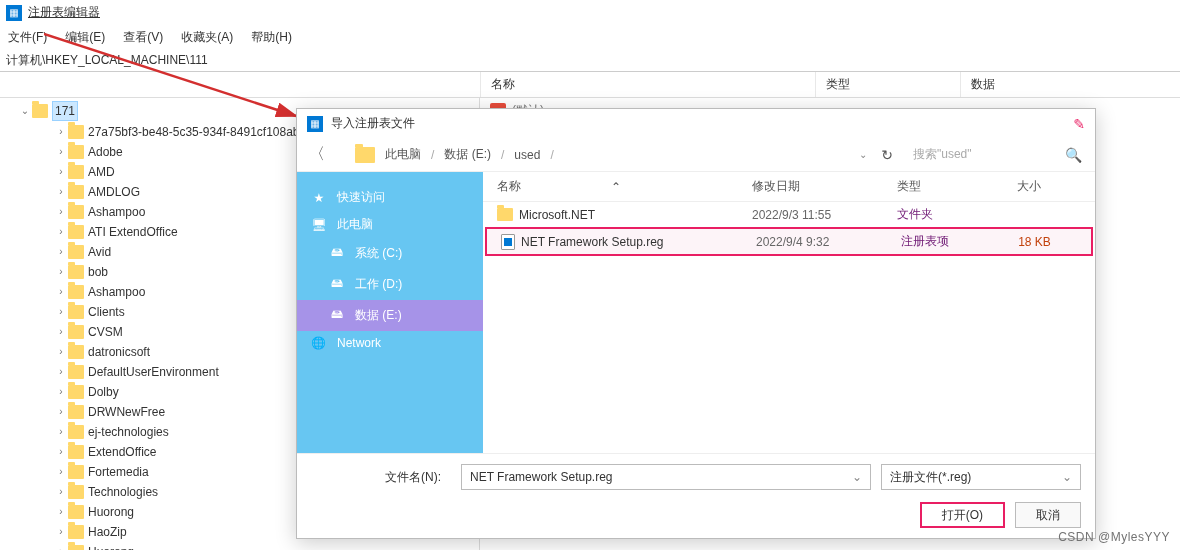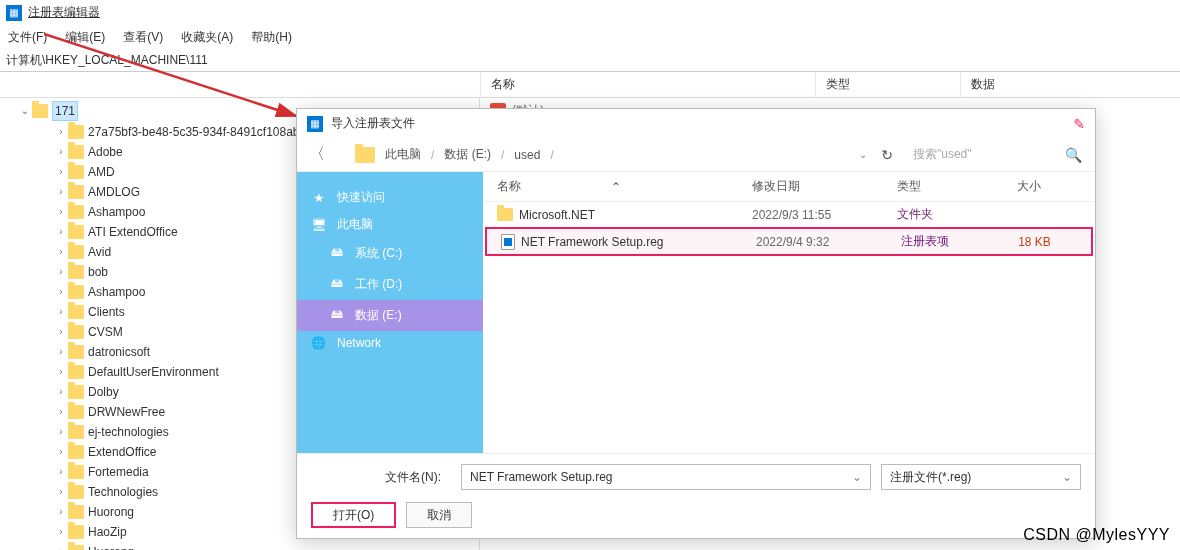--- a/index.html
+++ b/index.html
@@ -69,28 +69,28 @@
 .fl-row .c-size { flex: 1; text-align: center; color: #c2410c; padding-right: 29px; }
 .folder-sm { width: 16px; height: 13px; background: #ffd86b; border-radius: 1px; position: relative; }
 .folder-sm::before { content: ""; position: absolute; top: -3px; left: 0; width: 7px; height: 3px; background: #ffd86b; border-radius: 1px 1px 0 0; }
 .reg-file-icon { width: 14px; height: 16px; background: #fff; border: 1px solid #999; border-radius: 1px; position: relative; display: inline-flex; align-items: center; justify-content: center; }
 .reg-file-icon::after { content: ""; width: 8px; height: 8px; background: #0078d4; display: block; }
 .dlg-footer { padding: 10px 14px; display: flex; flex-direction: column; gap: 12px; border-top: 1px solid #eee; }
 .footer-row { display: flex; align-items: center; gap: 10px; }
 .footer-row .label { width: 140px; text-align: right; padding-right: 10px; }
 .footer-row .filename-input { flex: 1; border: 1px solid #bbb; padding: 4px 8px; height: 26px; display: flex; align-items: center; justify-content: space-between; }
 .footer-row .filetype-select { width: 200px; border: 1px solid #bbb; padding: 4px 8px; height: 26px; display: flex; align-items: center; justify-content: space-between; }
-.footer-buttons { display: flex; justify-content: flex-start; gap: 10px; }
+.footer-buttons { display: flex; justify-content: flex-end; gap: 10px; }
 .btn { border: 1px solid #bbb; padding: 4px 20px; background: #f9f9f9; height: 26px; display: flex; align-items: center; }
 .btn.primary { border: 2px solid #e91e63; background: #fff; }
 
 .arrow { position: absolute; top: 30px; left: 44px; width: 260px; height: 92px; pointer-events: none; }
 .arrow svg { width: 100%; height: 100%; }
 
-.watermark { position: absolute; bottom: 6px; right: 10px; color: #000000; font-size: 16px; letter-spacing: 0.5px; }
+.watermark { position: absolute; bottom: 6px; right: 10px; color: #737373; font-size: 12px; letter-spacing: 0.5px; }
 </style>
 </head>
 <body>
 
 <div class="regedit">
   <div class="titlebar">
     <span class="app-icon">▦</span>
     <span class="title">注册表编辑器</span>
   </div>
   <div class="menubar">

